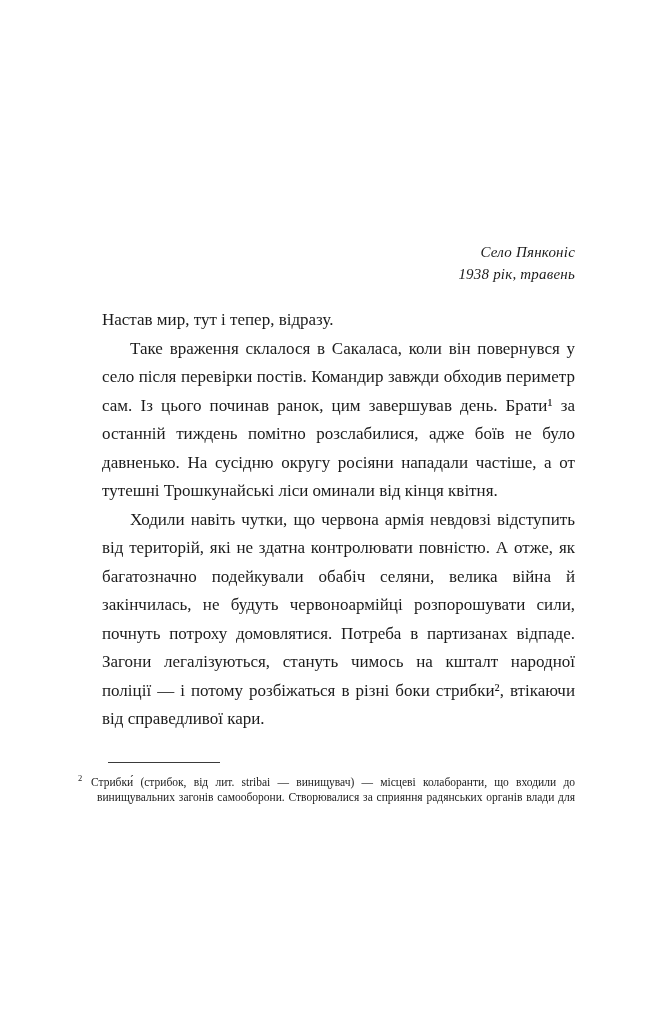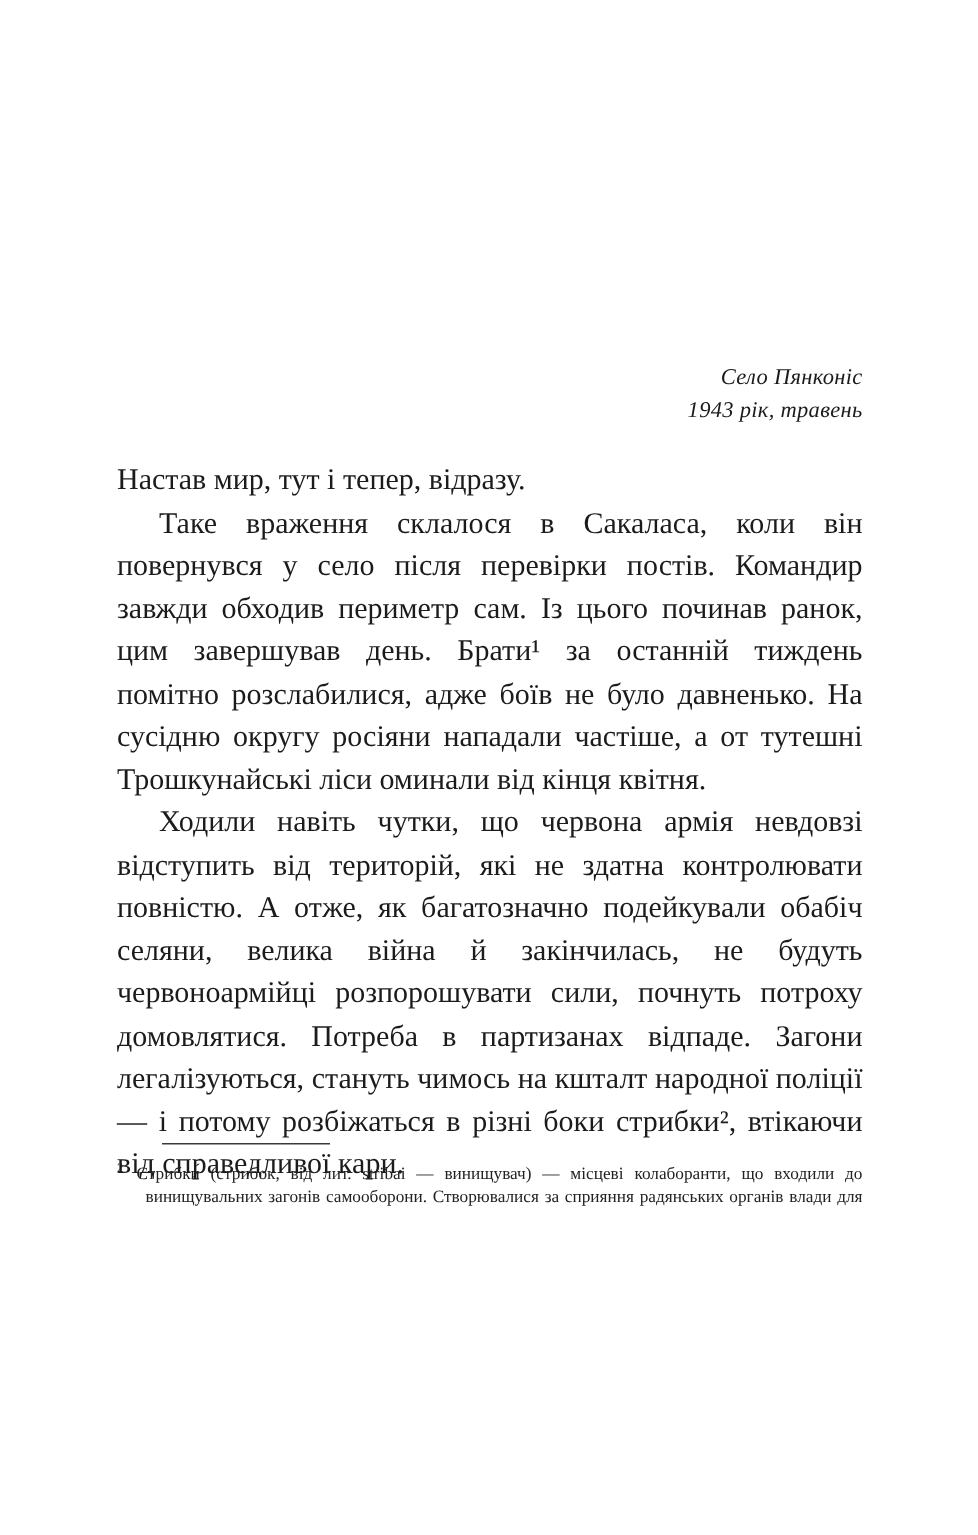--- a/index.html
+++ b/index.html
@@ -25,25 +25,26 @@
   .dateline {
     margin-top: 241px;
     text-align: right;
     font-style: italic;
     font-size: 15px;
     line-height: 22px;
     letter-spacing: 0.2px;
   }
   .body-text {
     margin-top: 21px;
-    font-size: 20px;
+    font-size: 17px;
     line-height: 28.5px;
     text-align: justify;
     text-justify: inter-word;
     hyphens: auto;
+    margin-left: 24px;
   }
   .body-text p {
     margin: 0;
     text-indent: 28px;
   }
   .body-text p.first {
     text-indent: 0;
   }
   .footnotes {
     position: absolute;
@@ -78,21 +79,21 @@
   }
 </style>
 </head>
 <body>
 
 <div class="page">
   <div class="content">
 
     <div class="dateline">
       <div>Село Пянконіс</div>
-      <div>1943 рік, травень</div>
+      <div>1938 рік, травень</div>
     </div>
 
     <div class="body-text">
       <p class="first">Настав мир, тут і тепер, відразу.</p>
       <p>Таке враження склалося в Сакаласа, коли він повернувся у село після перевірки постів. Командир завжди обходив периметр сам. Із цього починав ранок, цим завершував день. Брати¹ за останній тиждень помітно розслабилися, адже боїв не було давненько. На сусідню округу росіяни нападали частіше, а от тутешні Трошкунайські ліси оминали від кінця квітня.</p>
       <p>Ходили навіть чутки, що червона армія невдовзі відступить від територій, які не здатна контролювати повністю. А отже, як багатозначно подейкували обабіч селяни, велика війна й закінчилась, не будуть червоноармійці розпорошувати сили, почнуть потроху домовлятися. Потреба в партизанах відпаде. Загони легалізуються, стануть чимось на кшталт народної поліції — і потому розбіжаться в різні боки стрибки², втікаючи від справедливої кари.</p>
     </div>
 
   </div>
 

